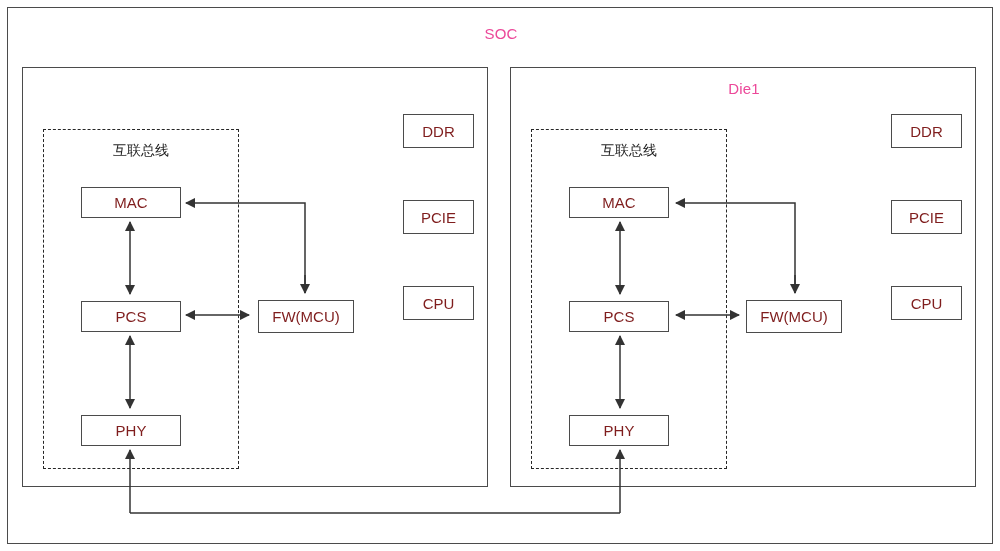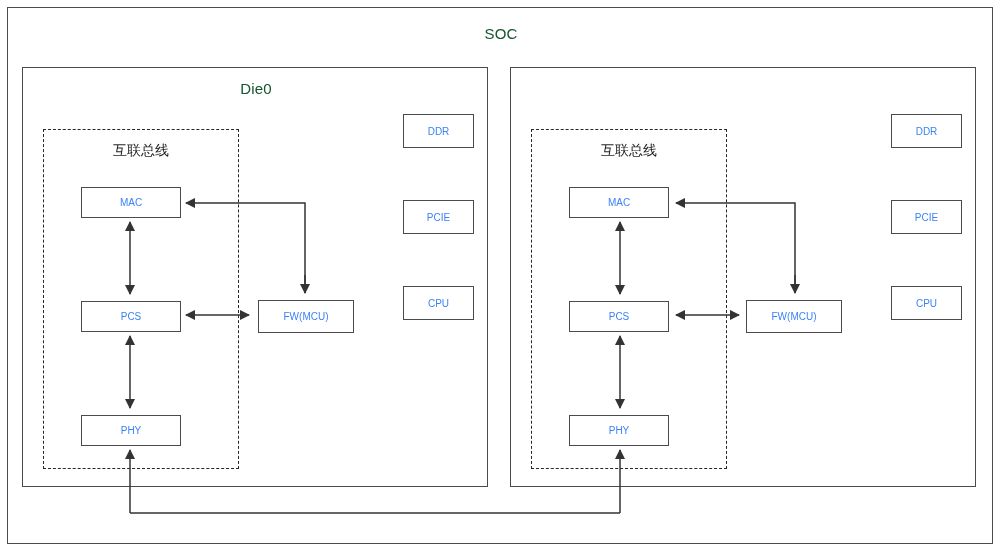--- a/index.html
+++ b/index.html
@@ -24,21 +24,21 @@
     background: transparent;
     box-sizing: border-box;
   }
   #soc-frame { left: 7px; top: 7px; width: 986px; height: 537px; }
   #die0-frame { left: 22px; top: 67px; width: 466px; height: 420px; }
   #die1-frame { left: 510px; top: 67px; width: 466px; height: 420px; }
 
   .frame-title {
     position: absolute;
     font-size: 15px;
-    color: #14532d;
+    color: #ec4899;
     white-space: nowrap;
     letter-spacing: .2px;
   }
   #soc-title { left: 0; top: 17px; width: 986px; text-align: center; }
   #die0-title { left: 0; top: 12px; width: 466px; text-align: center; }
   #die1-title { left: 0; top: 12px; width: 466px; text-align: center; }
 
   
   .bus-group {
     position: absolute;
@@ -59,22 +59,22 @@
 
   
   .node {
     position: absolute;
     border: 1.4px solid #4b4b4b;
     background: #ffffff;
     box-sizing: border-box;
     display: flex;
     align-items: center;
     justify-content: center;
-    font-size: 10px;
-    color: #3b82f6;
+    font-size: 15px;
+    color: #7f1d1d;
     white-space: nowrap;
   }
 
   
   #wires {
     position: absolute;
     left: 0; top: 0;
     width: 1000px; height: 551px;
     pointer-events: none;
   }
@@ -87,21 +87,20 @@
 </head>
 <body>
 
 <div id="stage">
 
   <div class="frame" id="soc-frame">
     <div class="frame-title" id="soc-title">SOC</div>
   </div>
 
   <div class="frame" id="die0-frame">
-    <div class="frame-title" id="die0-title">Die0</div>
 
     <div class="bus-group" style="left:20px; top:61px; width:196px; height:340px;">
       <div class="bus-label">互联总线</div>
     </div>
 
     <div class="node" style="left:58px; top:119px; width:100px; height:31px;">
       <span>MAC</span>
     </div>
     <div class="node" style="left:58px; top:233px; width:100px; height:31px;">
       <span>PCS</span>
@@ -119,20 +118,21 @@
     </div>
     <div class="node" style="left:380px; top:132px; width:71px; height:34px;">
       <span>PCIE</span>
     </div>
     <div class="node" style="left:380px; top:218px; width:71px; height:34px;">
       <span>CPU</span>
     </div>
   </div>
 
   <div class="frame" id="die1-frame">
+    <div class="frame-title" id="die1-title">Die1</div>
 
     <div class="bus-group" style="left:20px; top:61px; width:196px; height:340px;">
       <div class="bus-label">互联总线</div>
     </div>
 
     <div class="node" style="left:58px; top:119px; width:100px; height:31px;">
       <span>MAC</span>
     </div>
     <div class="node" style="left:58px; top:233px; width:100px; height:31px;">
       <span>PCS</span>

